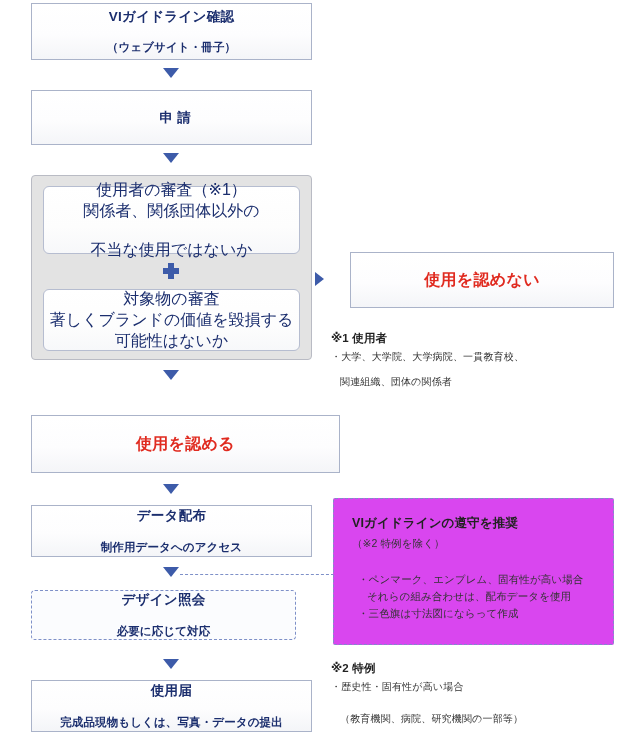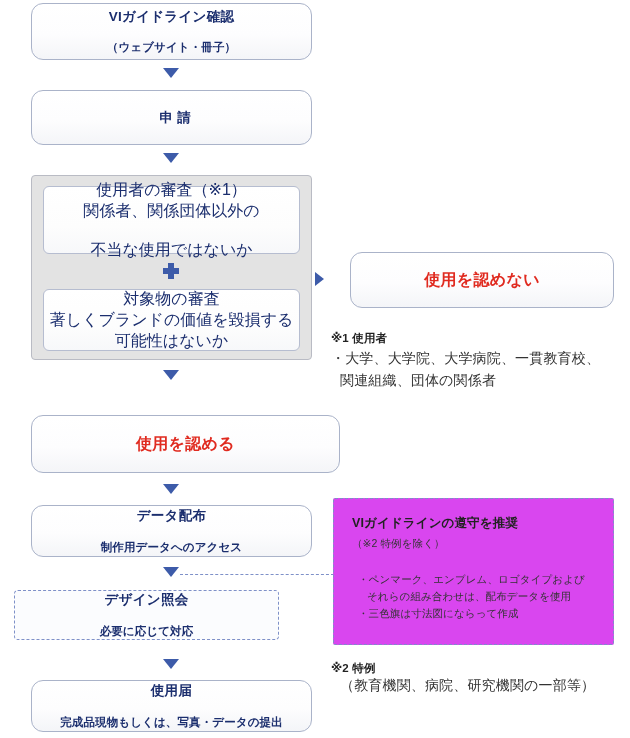--- a/index.html
+++ b/index.html
@@ -20,21 +20,21 @@
     position: relative;
     width: 630px;
     height: 738px;
   }
 
   
   .box {
     position: absolute;
     box-sizing: border-box;
     border: 1px solid #aab3c9;
-    border-radius: 12px;
+    border-radius: 0;
     background: linear-gradient(180deg, #ffffff 0%, #fdfdfe 55%, #f4f5f8 100%);
     display: flex;
     flex-direction: column;
     align-items: center;
     justify-content: center;
     text-align: center;
   }
 
   .box .ttl {
     font-size: 13.5px;
@@ -121,24 +121,23 @@
     position: absolute;
     color: #333333;
     letter-spacing: .01em;
   }
   .side-note .sn-ttl {
     font-size: 11.5px;
     font-weight: bold;
     color: #222222;
   }
   .side-note .sn-line {
-    font-size: 14px;
+    font-size: 10px;
     line-height: 1.55;
     margin-top: 3px;
-    font-family: Liberation Mono, monospace;
   }
   .side-note .sn-cont { display: block; padding-left: 9px; }
 
   
   .arrow-down {
     position: absolute;
     width: 0; height: 0;
     border-left: 8px solid transparent;
     border-right: 8px solid transparent;
     border-top: 10px solid #3d5ba9;
@@ -209,60 +208,61 @@
 
   <div class="arrow-right" style="left:315px; top:272px;"></div>
 
   <div class="box" style="left:350px; top:252px; width:264px; height:56px;">
     <div class="ttl red">使用を認めない</div>
   </div>
 
   <div class="side-note" style="left:331px; top:331px; width:290px;">
     <div class="sn-ttl">※1 使用者</div>
     <div class="sn-line">・大学、大学院、大学病院、一貫教育校、</div>
-    <div class="sn-line sn-cont" style="margin-top:0;">関連組織、団体の関係者</div>
+    <div class="sn-line sn-cont" style="margin-top:9px;">関連組織、団体の関係者</div>
   </div>
 
   <div class="arrow-down" style="left:163px; top:370px;"></div>
 
   <div class="box" style="left:31px; top:415px; width:309px; height:58px;">
     <div class="ttl red">使用を認める</div>
   </div>
 
   <div class="arrow-down" style="left:163px; top:484px;"></div>
 
   <div class="box" style="left:31px; top:505px; width:281px; height:52px;">
     <div class="ttl">データ配布</div>
     <div class="sub">制作用データへのアクセス</div>
   </div>
 
   <div class="arrow-down" style="left:163px; top:567px;"></div>
 
   <div class="dotted-h" style="left:180px; top:574px; width:154px;"></div>
 
-  <div class="box dashed" style="left:14px; top:590px; width:265px; height:50px;">
+  <div class="box dashed" style="left:31px; top:590px; width:265px; height:50px;">
     <div class="ttl">デザイン照会</div>
     <div class="sub">必要に応じて対応</div>
   </div>
 
   <div class="note-box" style="left:333px; top:498px; width:281px; height:147px;">
     <div class="nb-ttl">VIガイドラインの遵守を推奨</div>
     <div class="nb-sub">（※2 特例を除く）</div>
     <div class="nb-list">
-      <div>・ペンマーク、エンブレム、ロゴタイプおよび</div>
+      <div>・ペンマーク、エンブレム、固有性が高い場合</div>
       <div class="li-cont">それらの組み合わせは、配布データを使用</div>
       <div>・三色旗は寸法図にならって作成</div>
     </div>
   </div>
 
   <div class="arrow-down" style="left:163px; top:659px;"></div>
 
   <div class="box" style="left:31px; top:680px; width:281px; height:52px;">
     <div class="ttl">使用届</div>
     <div class="sub">完成品現物もしくは、写真・データの提出</div>
   </div>
 
   <div class="side-note" style="left:331px; top:661px; width:295px;">
     <div class="sn-ttl">※2 特例</div>
-    <div class="sn-line sn-cont" style="margin-top:0;">（教育機関、病院、研究機関の一部等）</div>
+    <div class="sn-line">・歴史性・固有性が高い場合</div>
+    <div class="sn-line sn-cont" style="margin-top:16px;">（教育機関、病院、研究機関の一部等）</div>
   </div>
 
 </div>
 
 </body></html>

